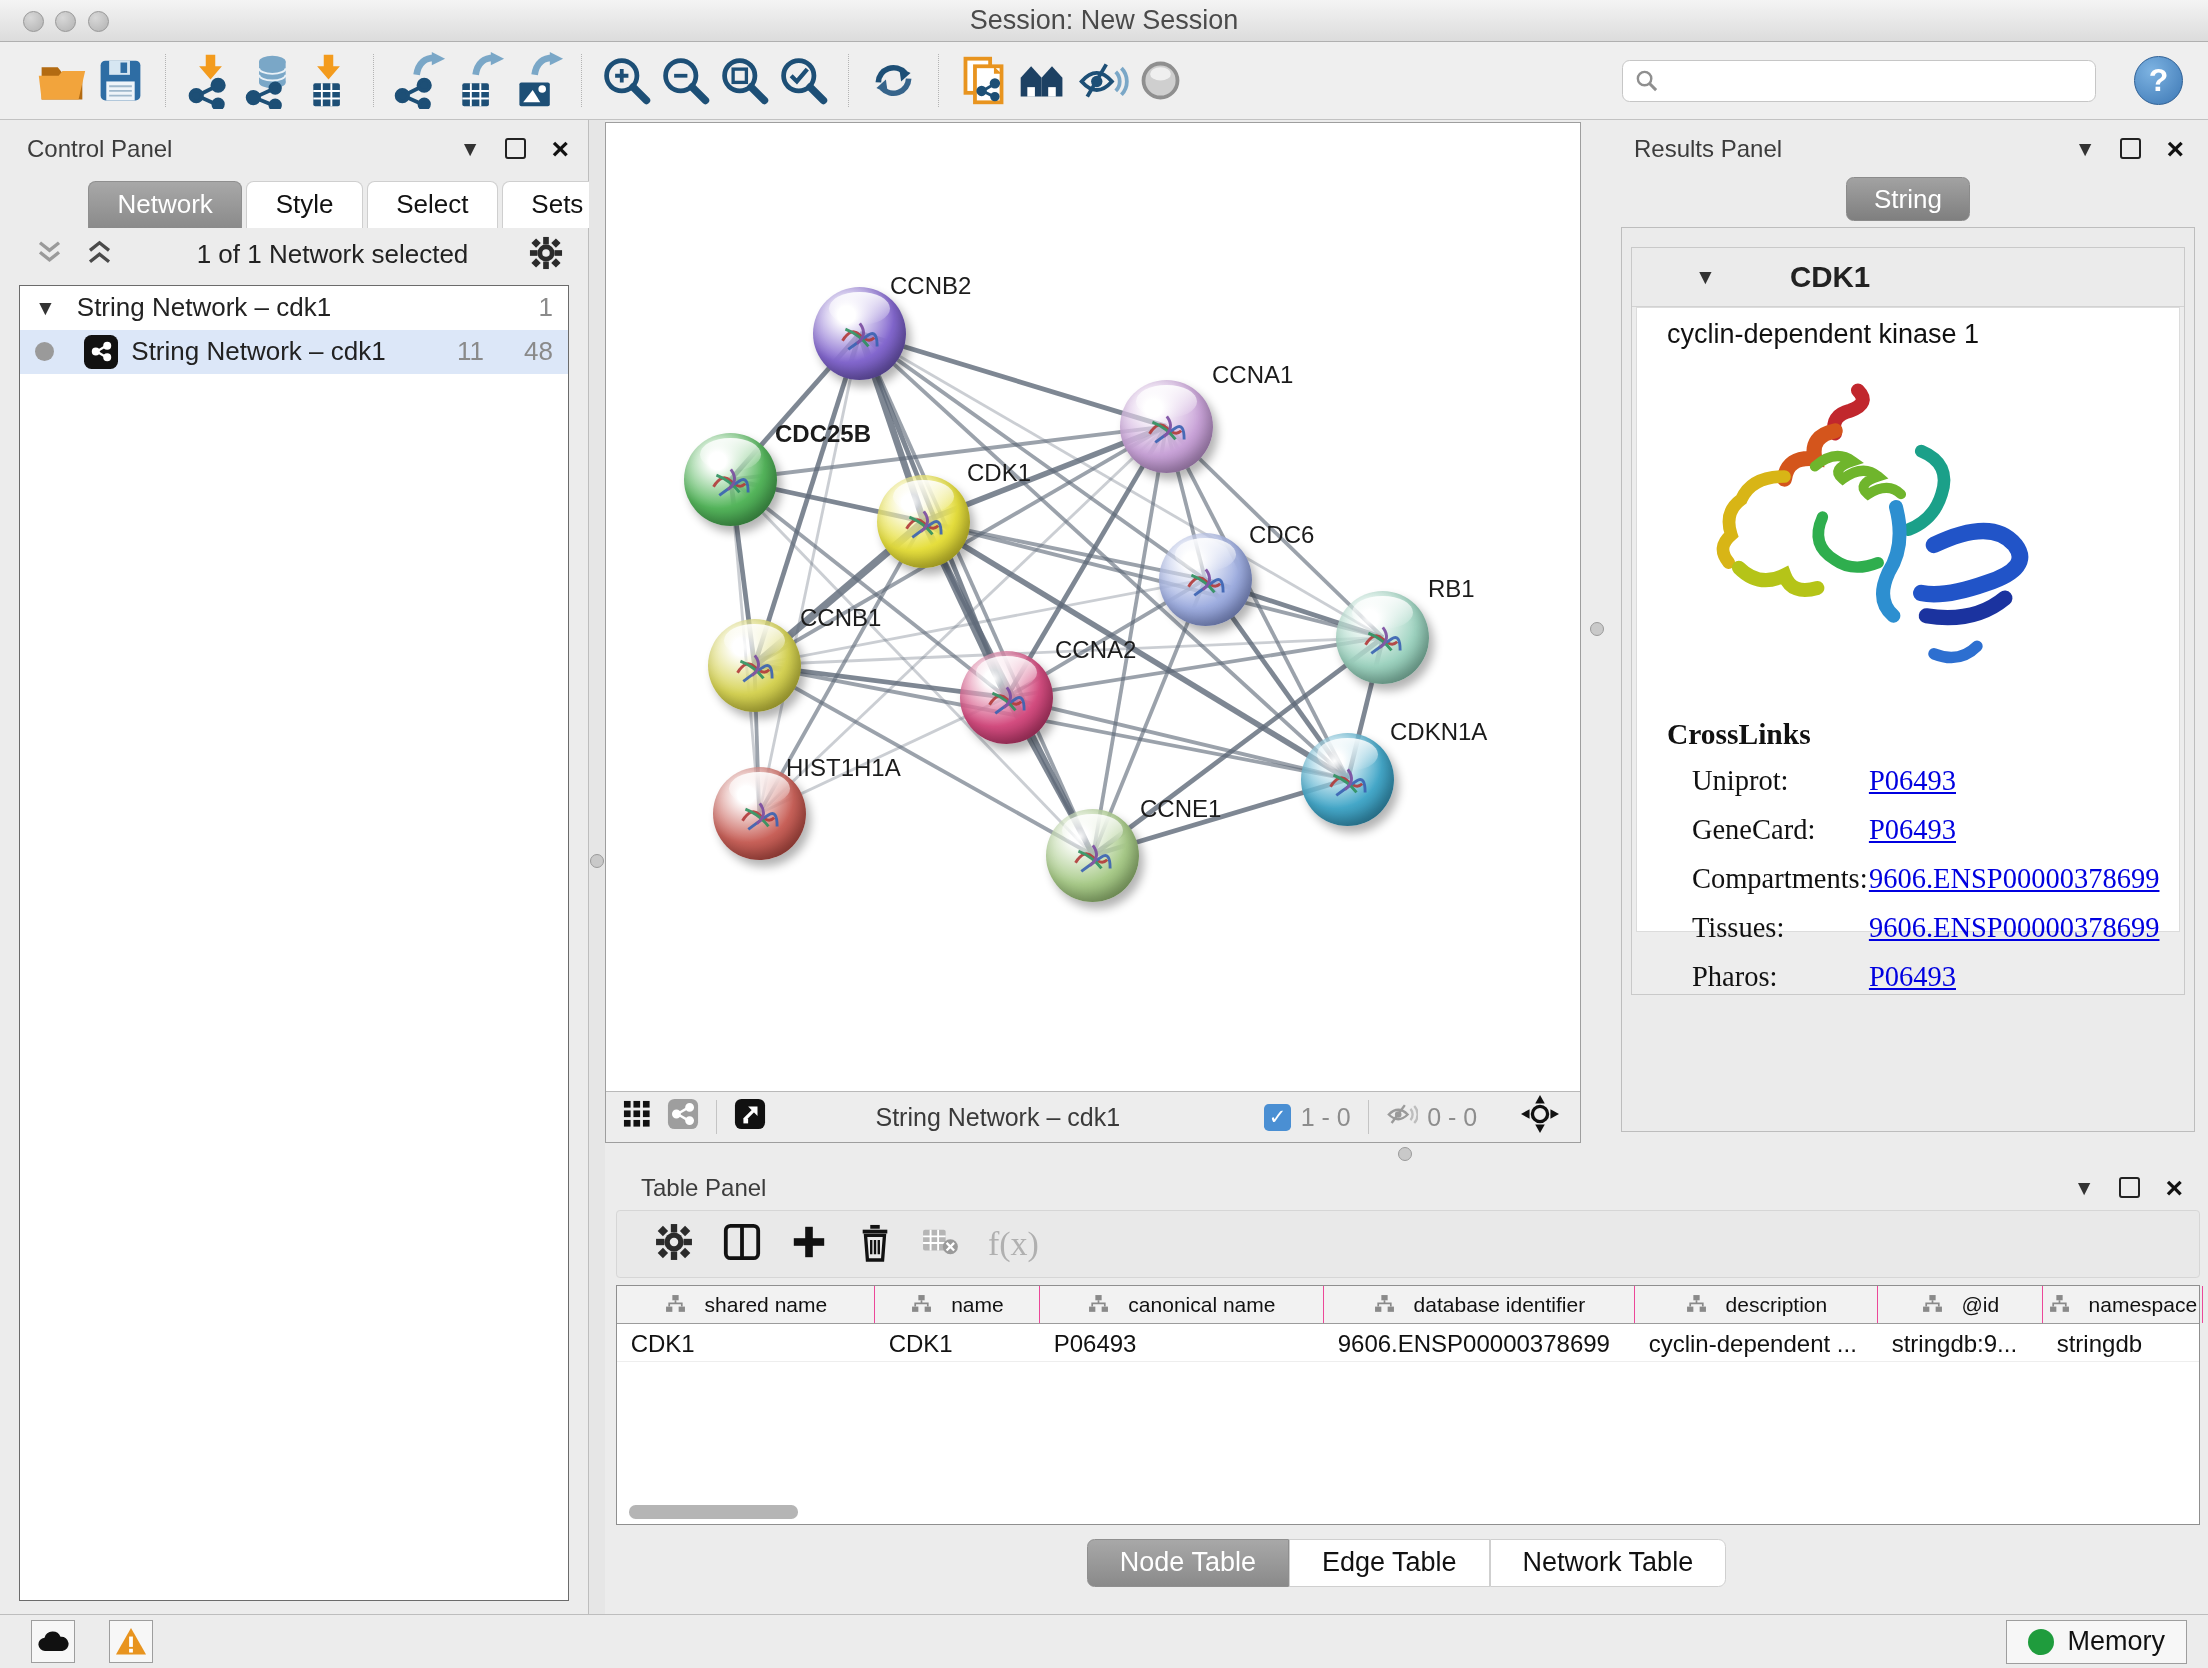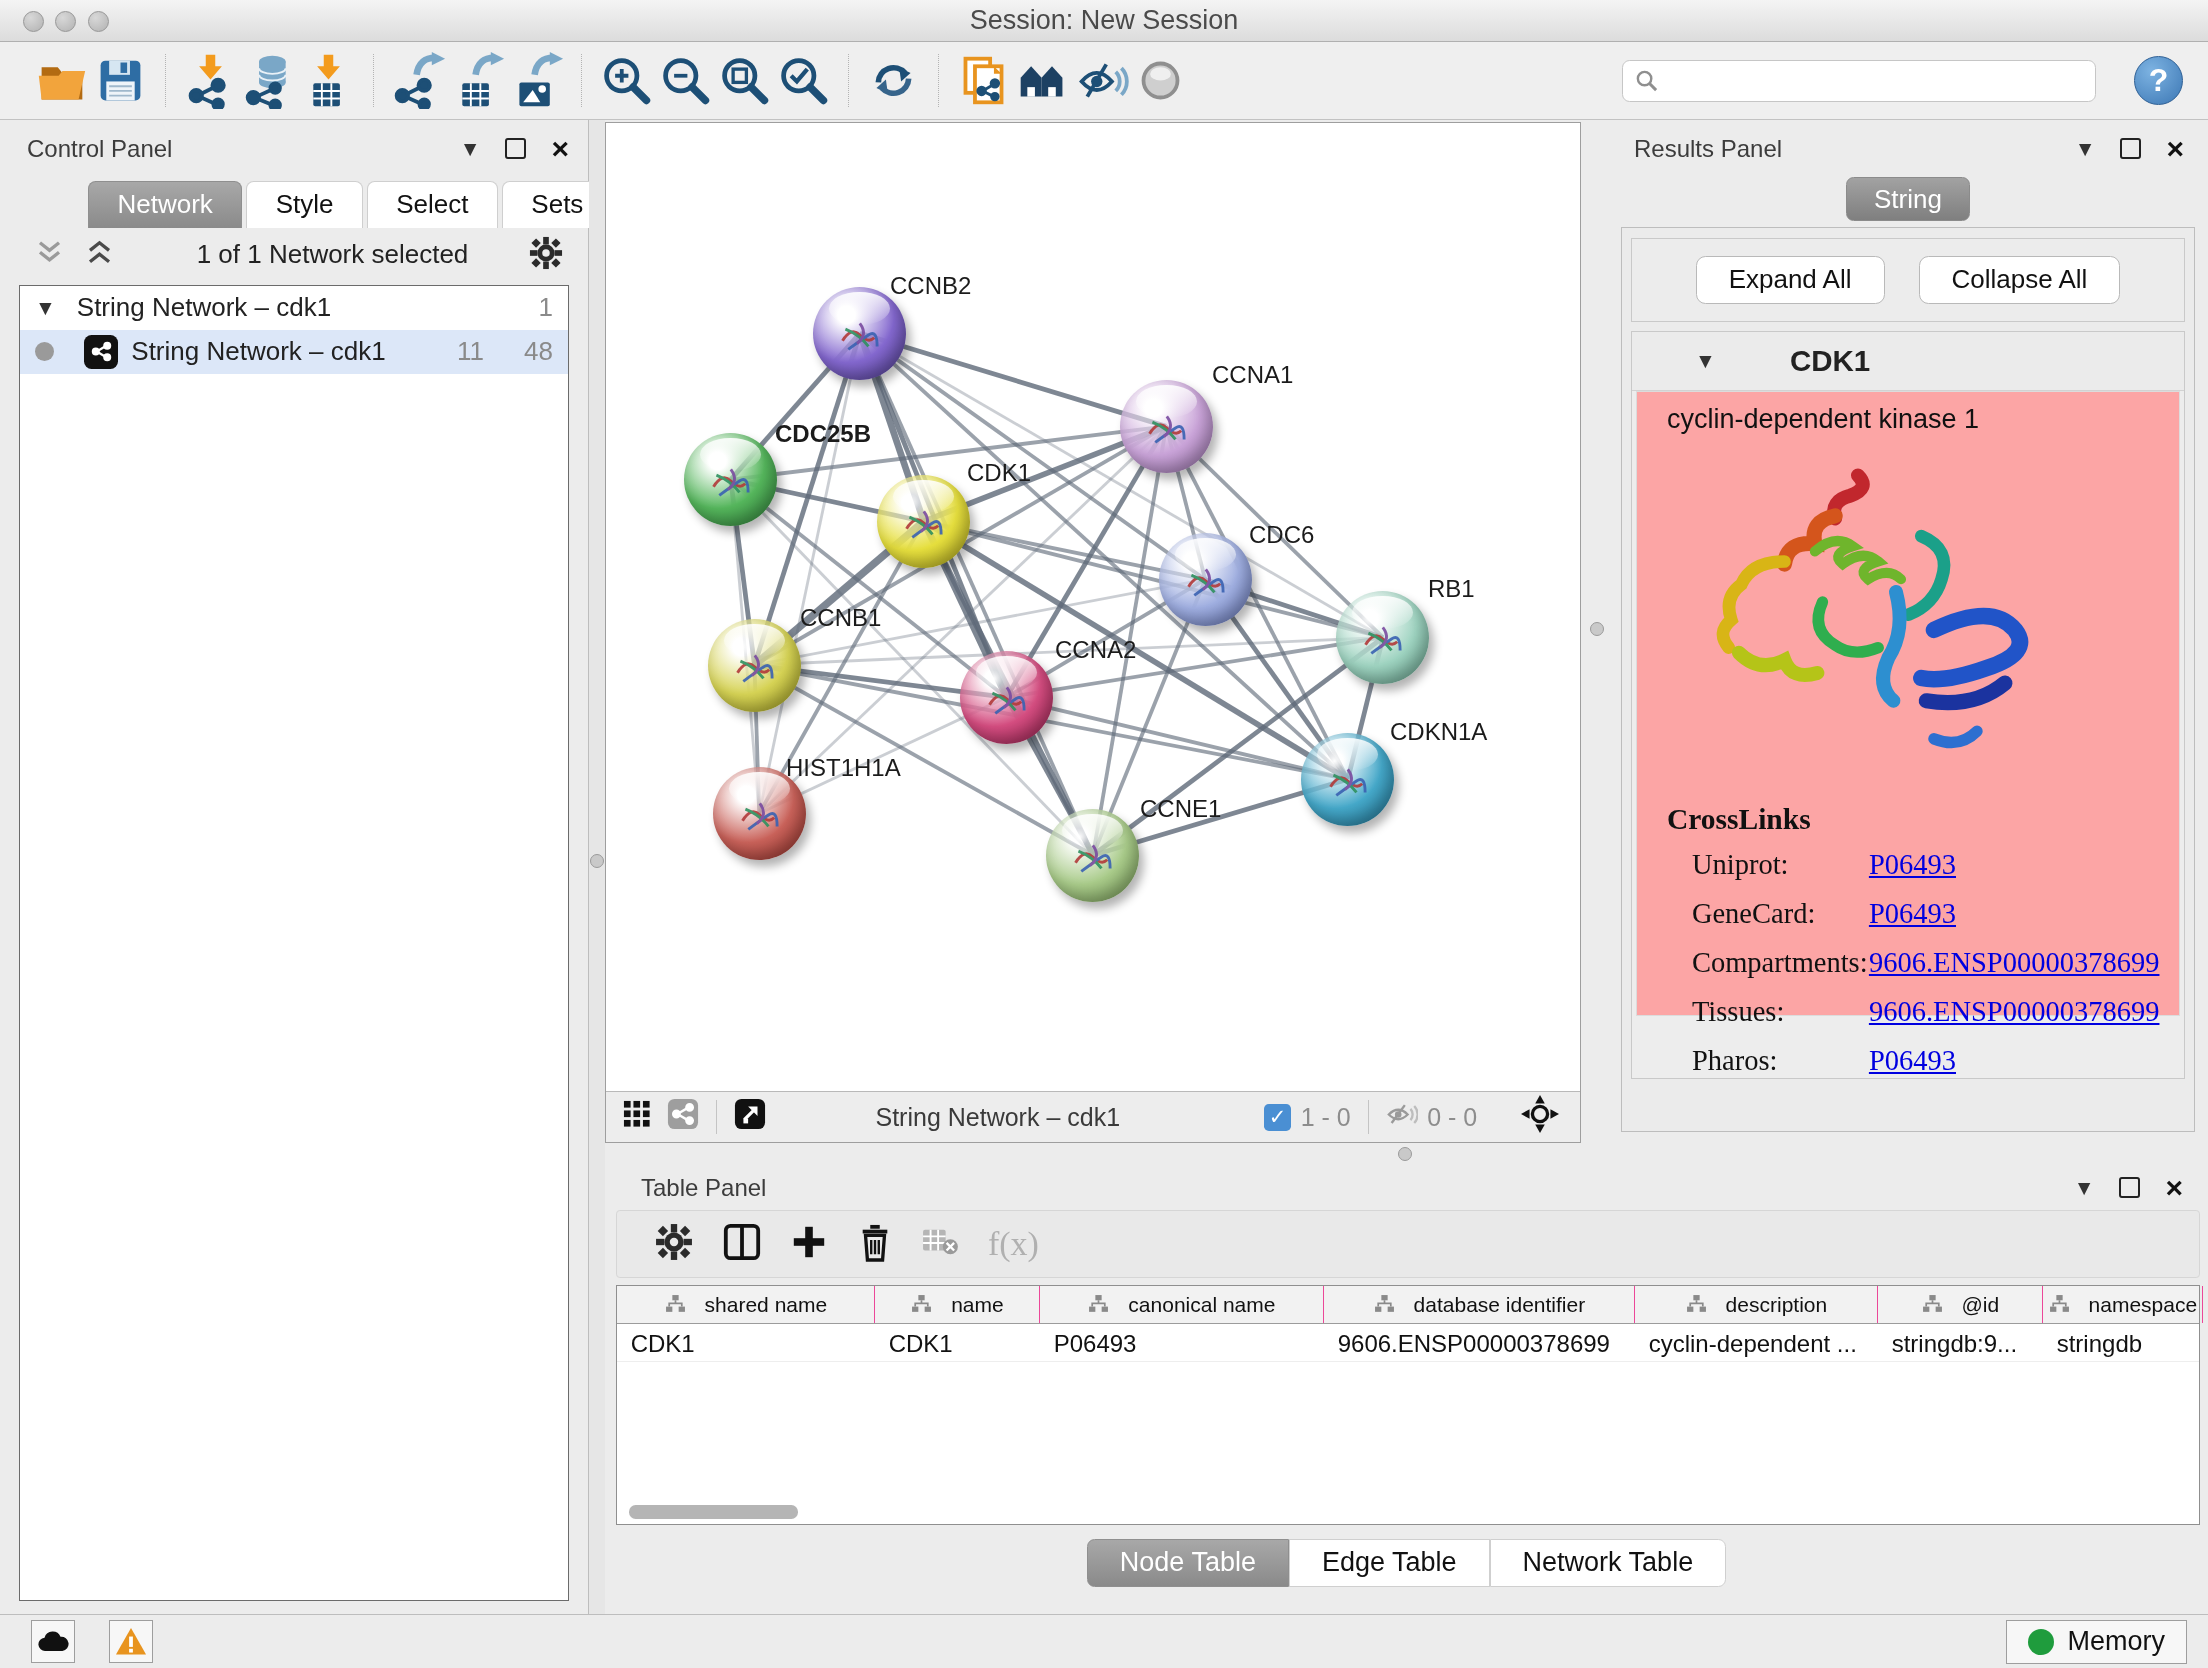--- a/index.html
+++ b/index.html
@@ -86,21 +86,21 @@
   .rtab-row { display:flex; justify-content:center; margin:9.5px 0 0 0; }
   .rtab { font-size:26px; color:#fff; background:linear-gradient(#a2a2a2,#7f7f7f); border:1px solid #8b8b8b;
           border-radius:7.6px; padding:5.7px 27px; }
   .outer-box { margin:5.7px 7.6px 0 7.6px; border:1.9px solid #bdbdbd; background:#ebebeb; height:905px; padding:9.5px; }
   .btn-box { border:1.9px solid #c9c9c9; background:#ececec; padding:17px 0; display:flex; justify-content:center; gap:34px; }
   .rbtn { background:#fff; border:1px solid #b9b9b9; border-radius:9.5px; font-size:26px; padding:7.6px 32px; color:#111; }
   .section-box { border:1.9px solid #c9c9c9; background:#ededed; margin-top:9.5px; height:748px; overflow:hidden; }
   .sec-header { display:flex; align-items:center; height:59px; border-bottom:1.9px solid #d2d2d2; background:#ebebeb; }
   .sec-header .tri { margin-left:63px; }
   .gene { font-size:29.5px; font-weight:bold; margin-left:74px; }
-  .sec-body { background:#fca5a5; margin:0 3.8px; border:1px solid #dcdcdc; height:625px; padding:11.4px 0 0 30px; }
+  .sec-body { background:#ffffff; margin:0 3.8px; border:1px solid #dcdcdc; height:625px; padding:11.4px 0 0 30px; }
   .desc { font-size:27px; color:#111; }
   .ribbonwrap { margin:17px 0 5.7px 5.7px; }
   .xlinks { font-family:"Liberation Serif",serif; font-size:28.5px; color:#111; margin-top:15px; }
   .xlinks .xtitle { font-weight:bold; font-size:29.5px; margin-bottom:13.3px; }
   .xrow { display:flex; margin:0 0 17px 25px; }
   .xrow .xl { width:177px; }
   .xrow a { color:#0000e0; text-decoration:underline; }
 
   
   .table-panel { flex:1; display:flex; flex-direction:column; min-height:0; }
@@ -617,24 +617,20 @@
             <span class="panel-ctls">
               <span class="tri">▼</span>
               <span class="sqicon"></span>
               <span class="xicon">×</span>
             </span>
           </div>
           <div class="rtab-row">
               <span class="rtab">String</span>
             </div>
           <div class="outer-box">
-            <div class="btn-box">
-              <button class="rbtn">Expand All</button>
-              <button class="rbtn">Collapse All</button>
-            </div>
             <div class="section-box">
               <div class="sec-header">
                 <span class="tri">▼</span>
                 <span class="gene">CDK1</span>
               </div>
               <div class="sec-body">
                 <div class="desc">cyclin-dependent kinase 1</div>
                 <div class="ribbonwrap">
                   <svg width="380" height="333" viewBox="0 0 300 262">
                     <g fill="none" stroke-linecap="round">

